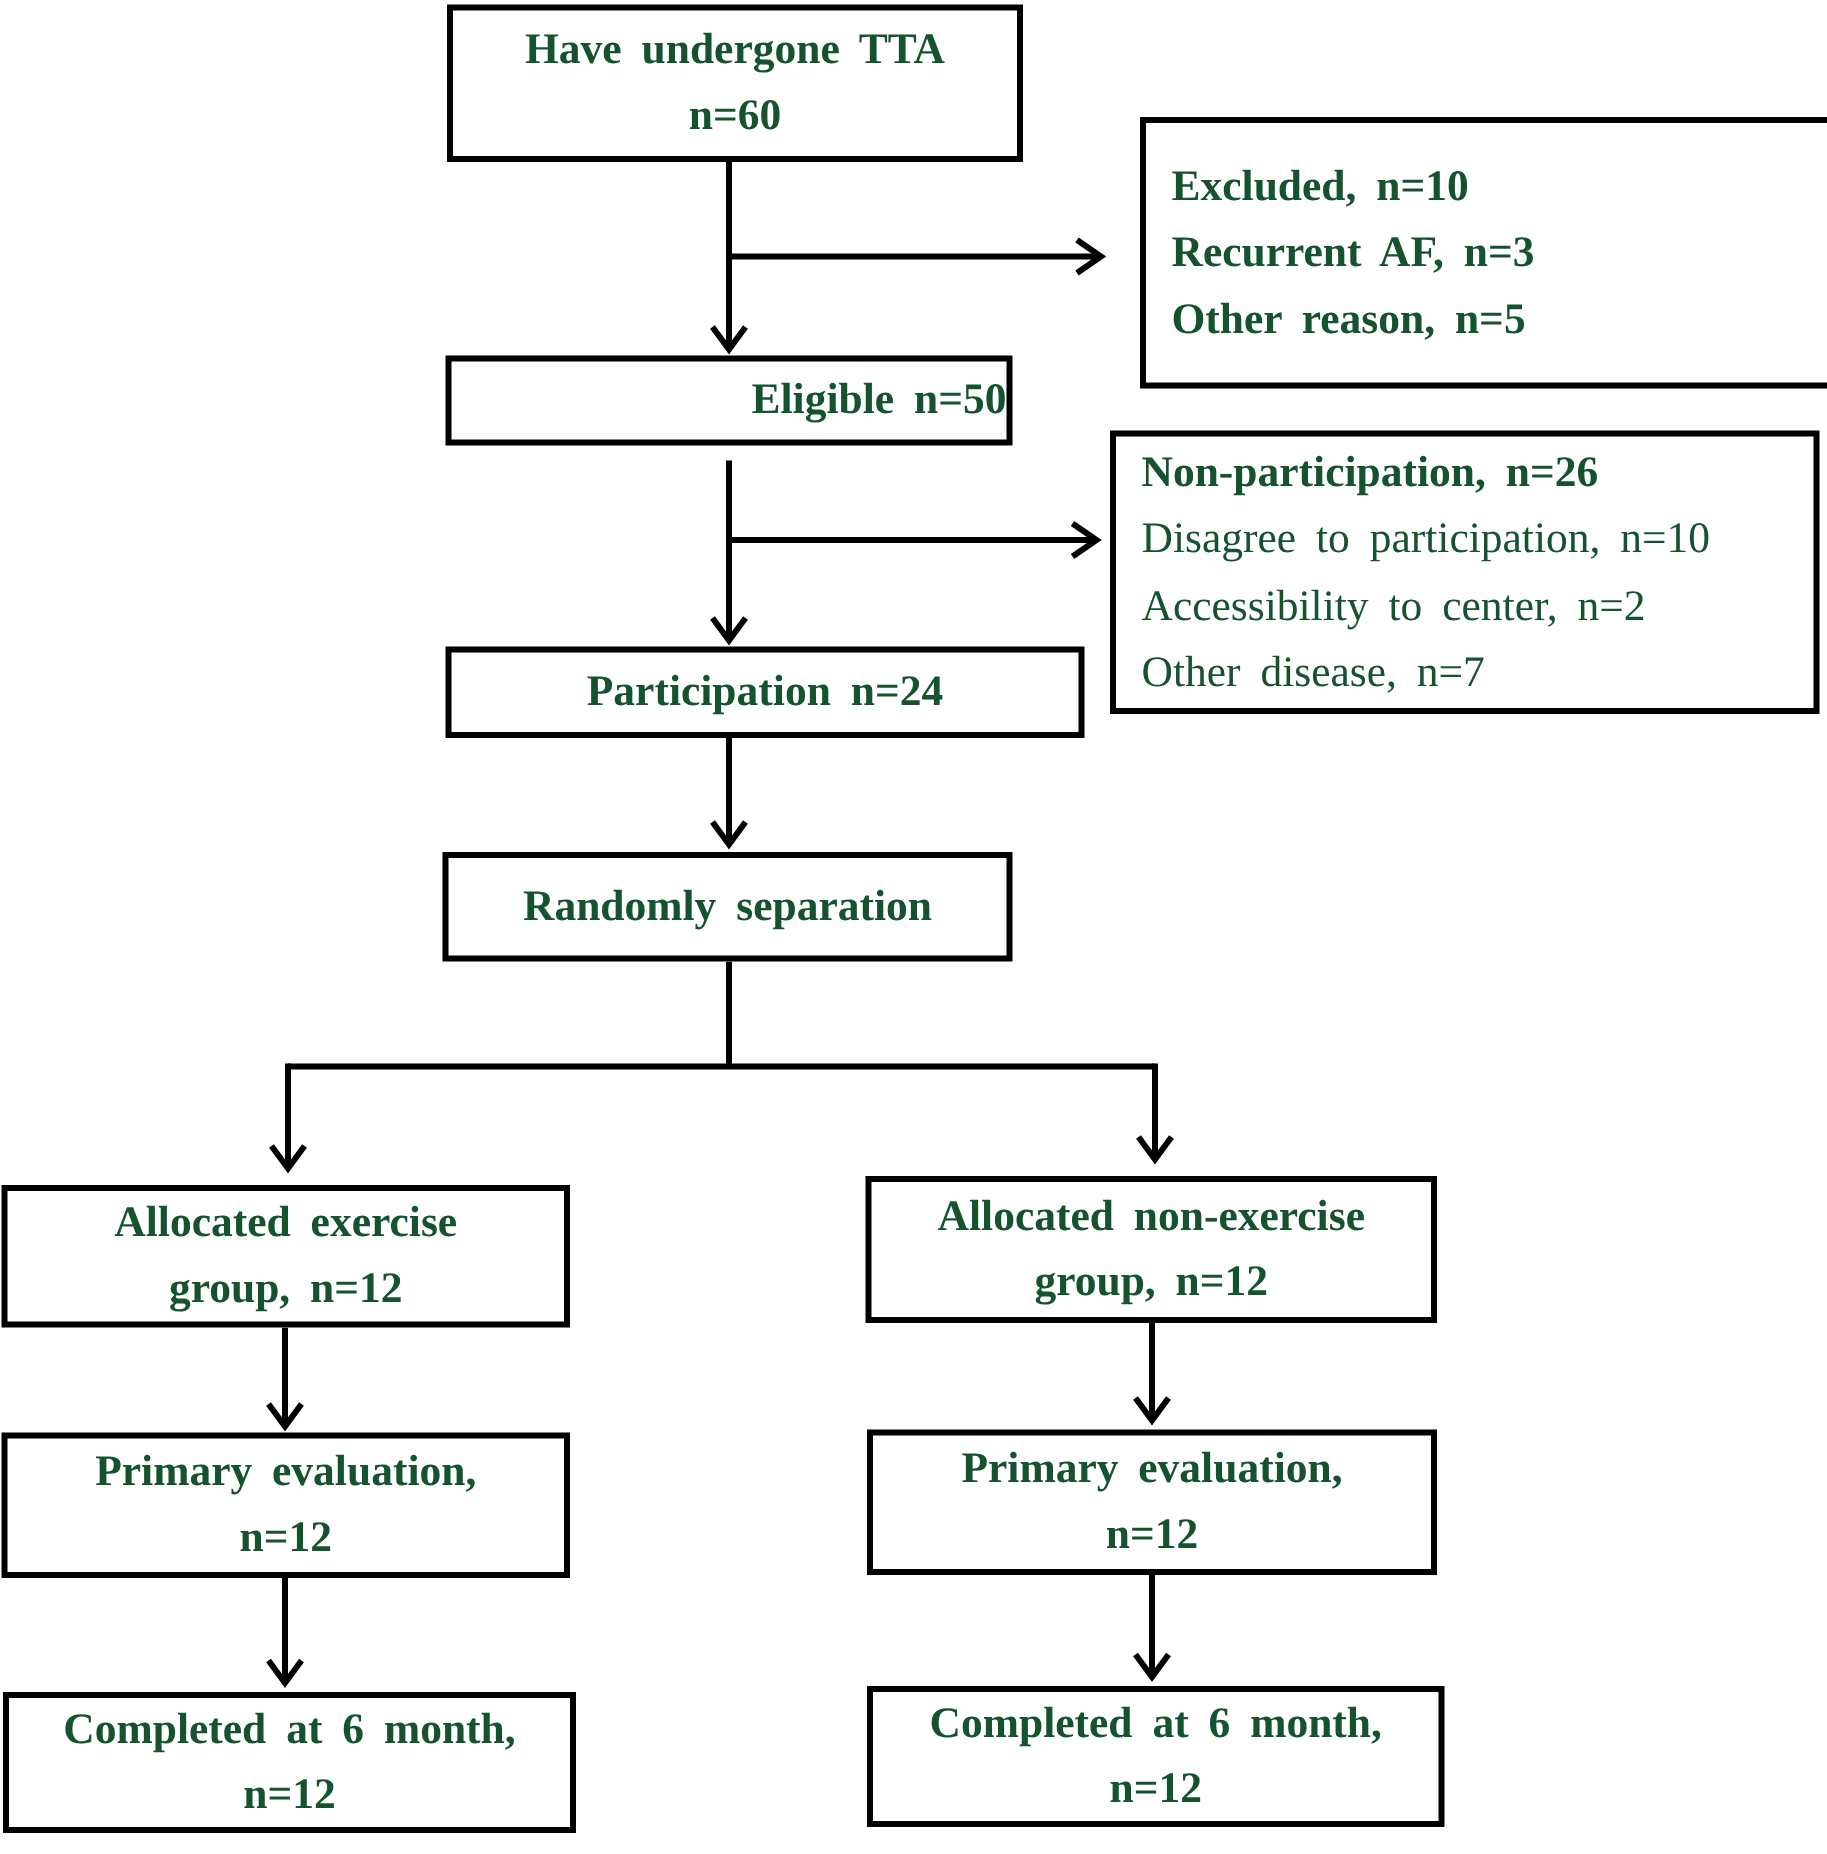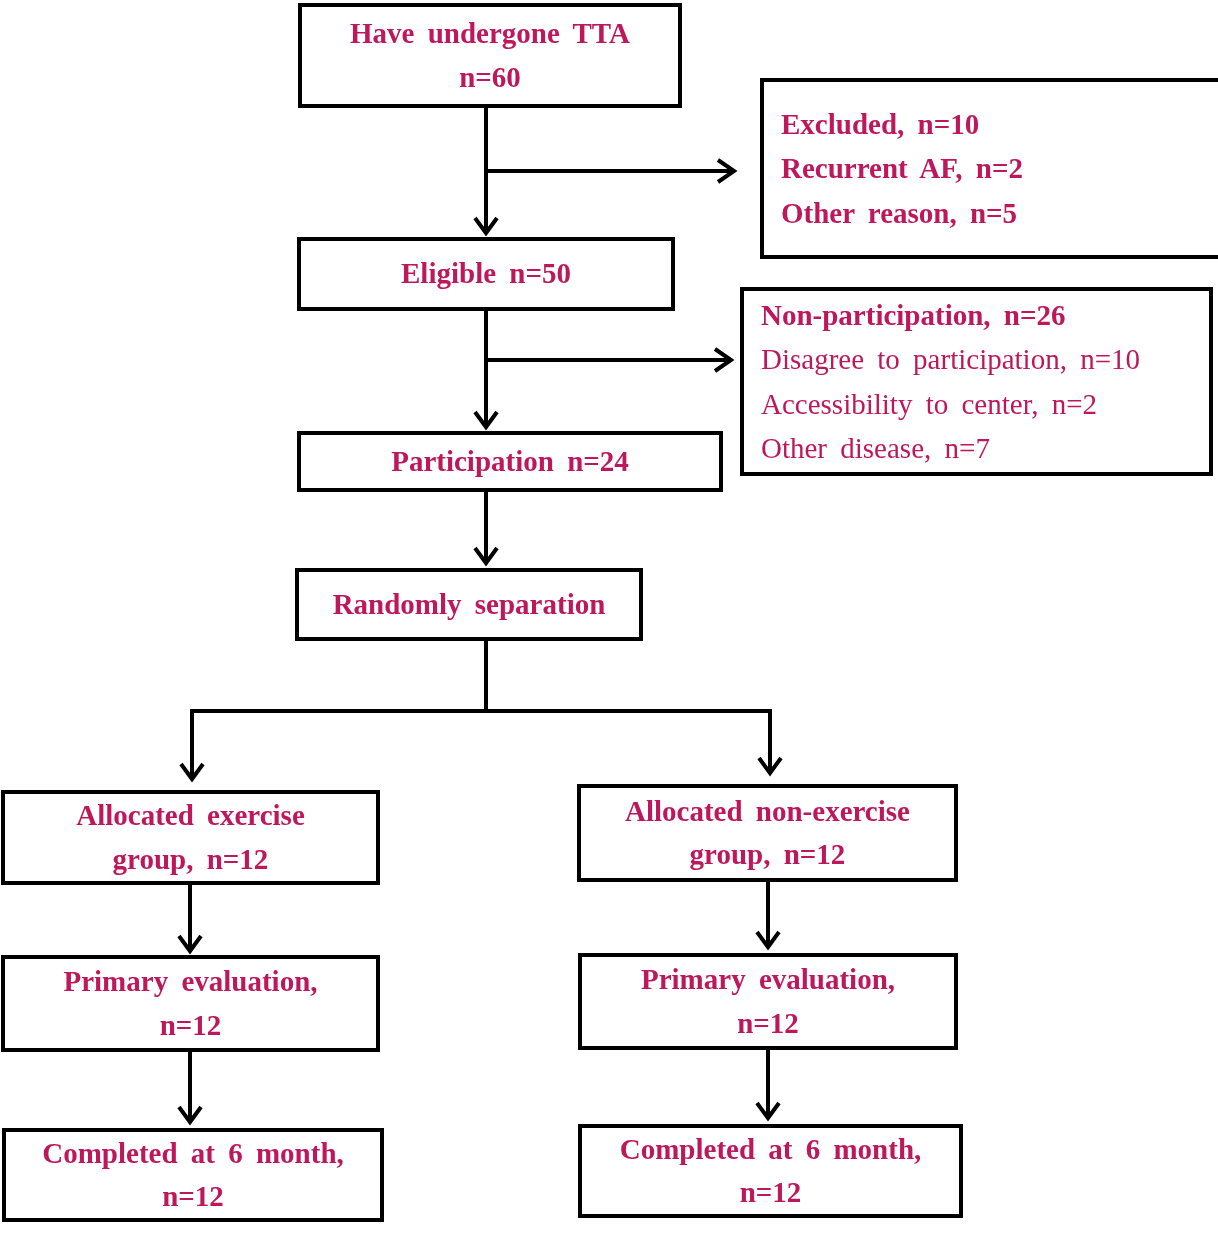--- a/index.html
+++ b/index.html
@@ -2,21 +2,21 @@
 <html><head>
 <meta charset="utf-8">
 <style>
   * { margin: 0; padding: 0; box-sizing: border-box; }
   html, body { background: #ffffff; }
   #canvas {
     position: relative;
     width: 1218px;
     height: 1236px;
     background: #ffffff;
-    color: #be185d;
+    color: #14532d;
     font-family: "Liberation Serif", "DejaVu Serif", serif;
     overflow: hidden;
   }
   .node {
     position: absolute;
     border: 4px solid #000000;
     background: #ffffff;
     display: flex;
     flex-direction: column;
     justify-content: center;
@@ -85,40 +85,40 @@
     <path d="M757 1103 L768 1118 L779 1103"></path>
   </svg>
 
   <div class="node center" style="left:298px; top:3px; width:384px; height:105px;">
     <div class="ln">Have undergone TTA</div>
     <div class="ln">n=60</div>
   </div>
 
   <div class="node list" style="left:743px; top:78px; width:467px; height:181px;margin-left:17px;">
     <div class="ln">Excluded, n=10</div>
-    <div class="ln">Recurrent AF, n=2</div>
+    <div class="ln">Recurrent AF, n=3</div>
     <div class="ln">Other reason, n=5</div>
   </div>
 
-  <div class="node center" style="left:297px; top:237px; width:378px; height:74px;">
+  <div class="node center" style="left:297px; top:237px; width:378px; height:60px;align-items:flex-end;">
     <div class="ln">Eligible n=50</div>
   </div>
 
   <div class="node list" style="left:740px; top:287px; width:473px; height:189px;">
     <div class="ln">Non-participation, n=26</div>
     <div class="ln regular">Disagree to participation, n=10</div>
     <div class="ln regular">Accessibility to center, n=2</div>
     <div class="ln regular">Other disease, n=7</div>
   </div>
 
   <div class="node center" style="left:297px; top:431px; width:426px; height:61px;">
     <div class="ln">Participation n=24</div>
   </div>
 
-  <div class="node center" style="left:295px; top:568px; width:348px; height:73px;text-align:right;">
+  <div class="node center" style="left:295px; top:568px; width:380px; height:73px;text-align:right;">
     <div class="ln">Randomly separation</div>
   </div>
 
   <div class="node center" style="left:1px; top:790px; width:379px; height:95px;">
     <div class="ln">Allocated exercise</div>
     <div class="ln">group, n=12</div>
   </div>
 
   <div class="node center" style="left:577px; top:784px; width:381px; height:98px;text-align:right;">
     <div class="ln">Allocated non-exercise</div>

